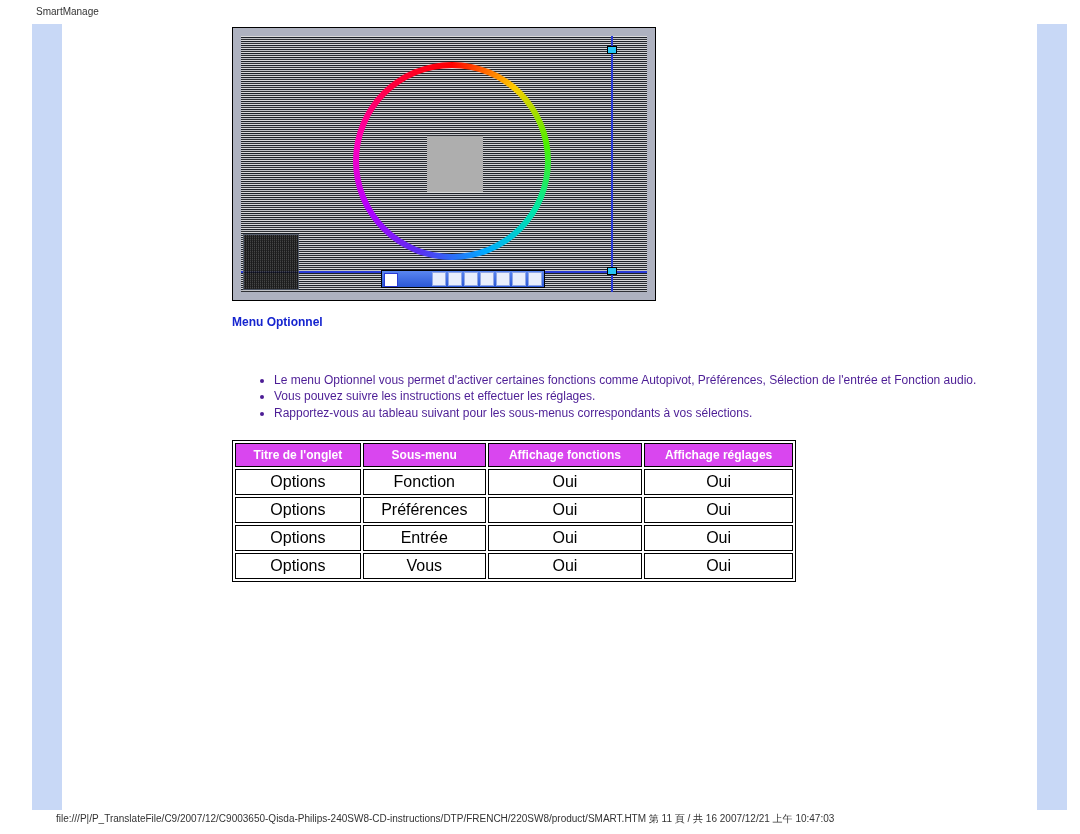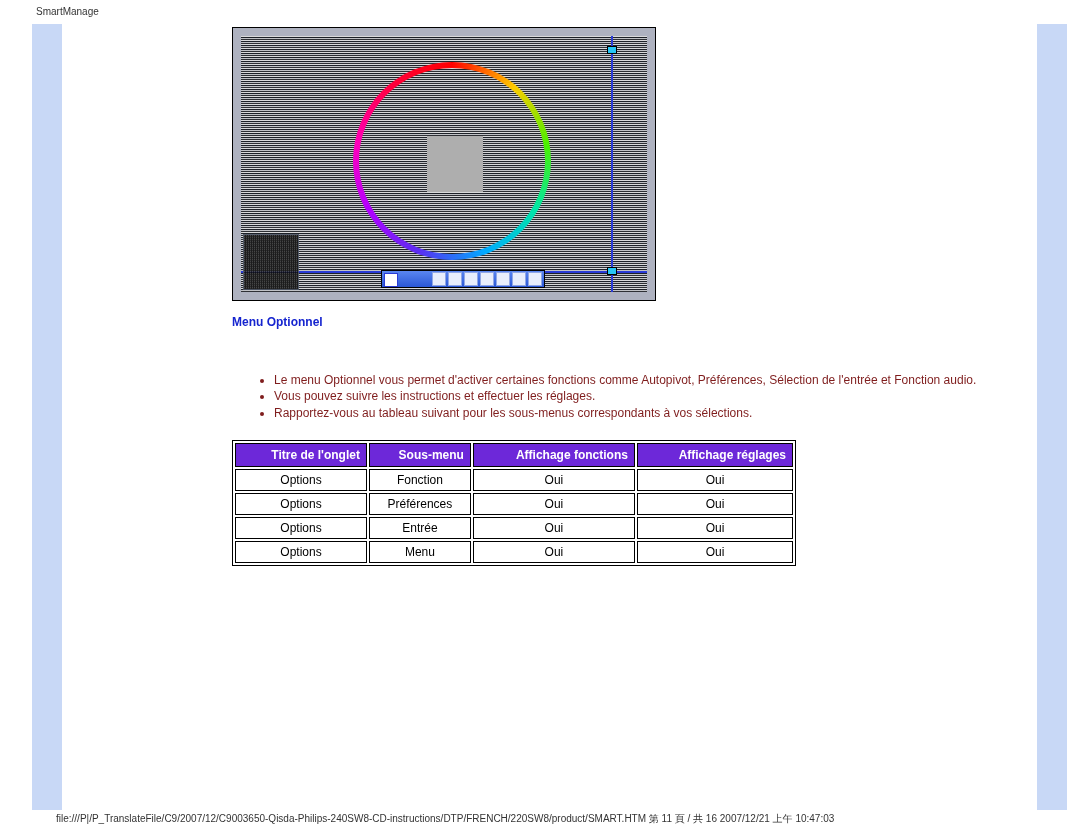--- a/index.html
+++ b/index.html
@@ -169,43 +169,43 @@
     font-size: 12px;
     color: #1524cf;
   }
 
   ul.notes {
     margin: 44px 0 20px 22px;
     padding: 0 20px 0 20px;
     list-style: disc;
     font-size: 12px;
     line-height: 1.2;
-    color:#7f1d1d;
+    color:#4c1d95;
   }
   ul.notes li {
     margin-bottom: 2px;
   }
 
   table.opts {
     width: 564px;
     border-collapse: separate;
     border-spacing: 2px;
     border: 1px solid #000;
   }
   table.opts th {
-    background: #6d28d9;
+    background: #d946ef;
     color: #fff;
     font-weight: bold;
     font-size: 12px;
-    text-align: right;
+    text-align: center;
     padding: 4px 6px;
     border: 1px solid #000;
   }
   table.opts td {
-    font-size: 12px;
+    font-size: 16px;
     text-align: center;
     padding: 3px 6px;
     border: 1px solid #000;
     background: #fff;
   }
 
   .footer {
     position: absolute;
     bottom: 8px;
     left: 20px;
@@ -285,21 +285,21 @@
         <td>Oui</td>
       </tr>
       <tr>
         <td>Options</td>
         <td>Entrée</td>
         <td>Oui</td>
         <td>Oui</td>
       </tr>
       <tr>
         <td>Options</td>
-        <td>Menu</td>
+        <td>Vous</td>
         <td>Oui</td>
         <td>Oui</td>
       </tr>
     </tbody>
   </table>
 
 </div>
 
 <div class="footer">file:///P|/P_TranslateFile/C9/2007/12/C9003650-Qisda-Philips-240SW8-CD-instructions/DTP/FRENCH/220SW8/product/SMART.HTM 第 11 頁 / 共 16 2007/12/21 上午 10:47:03</div>
 

